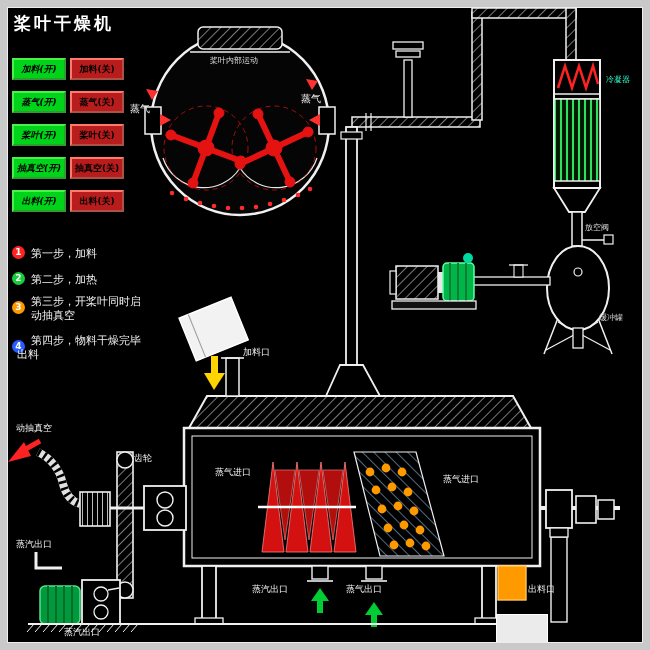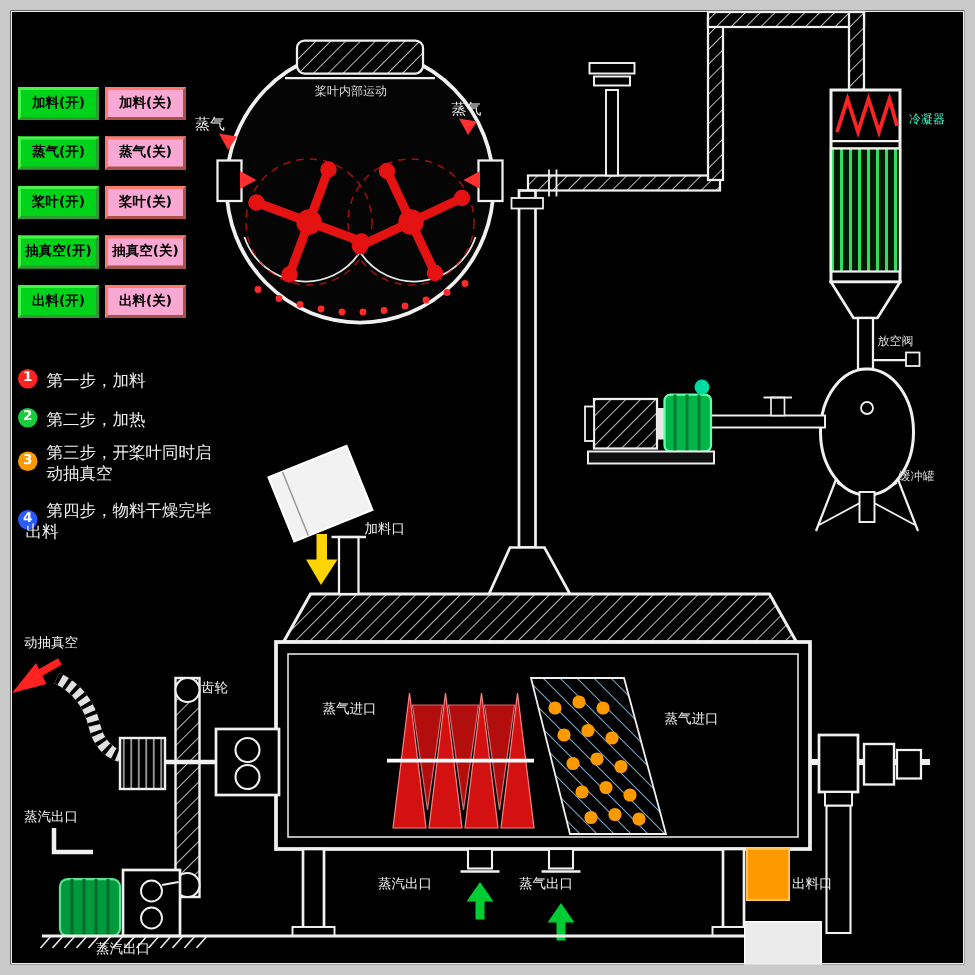--- a/index.html
+++ b/index.html
@@ -8,28 +8,28 @@
   .frame-overlay{position:absolute;inset:0;border:7px solid #c9c9c9;
          box-shadow:inset 0 0 0 1px #ededed;z-index:50;pointer-events:none;}
   .art{position:absolute;left:0;top:0;z-index:1;}
   .title{position:absolute;left:14px;top:12px;color:#ffffff;font-size:17px;font-weight:bold;
          letter-spacing:3px;z-index:10;}
   .brand{position:absolute;left:126px;top:234px;color:#ff1111;font-size:31px;font-weight:bold;
          font-family:"DejaVu Serif",serif;letter-spacing:1px;z-index:10;white-space:nowrap;}
   .btn{position:absolute;width:54px;height:22px;line-height:19px;text-align:center;
        font-size:9px;font-weight:bold;color:#000;z-index:10;cursor:pointer;white-space:nowrap;
        box-sizing:border-box;}
-  .btn.green{background:#00d41a;border:2px outset #4bf04b;}
-  .btn.red{background:#f9a8d4;border:2px outset #ff7a6a;}
+  .btn.green{background:#00d41a;border:2px outset #4bf04b;font-style:italic;}
+  .btn.red{background:#b91c1c;border:2px outset #ff7a6a;}
   .step-circle{position:absolute;width:13px;height:13px;border-radius:50%;color:#fff;
        font-size:9px;font-weight:bold;text-align:center;line-height:13px;z-index:10;}
   .sc1{background:#ff2222;} .sc2{background:#19cc3c;} .sc3{background:#ff9900;} .sc4{background:#2a5bff;}
   .step-text{position:absolute;color:#f0f0f0;font-size:11px;z-index:10;white-space:nowrap;}
   .lbl{position:absolute;color:#f2f2f2;font-size:9px;white-space:nowrap;z-index:10;}
-  .lbl.big{font-size:10px;}
+  .lbl.big{font-size:10px;margin-top:26px;}
   .lbl.cyan{color:#35ffd0;font-size:8px;text-align:center;}
   .lbl.small{font-size:8px;color:#dddddd;}
   .white-panel{position:absolute;left:496px;top:614px;width:50px;height:28px;background:#ebebeb;
        border:1px solid #ffffff;z-index:5;}
 </style>
 </head>
 <body>
 
 <div class="stage">
 
@@ -257,20 +257,21 @@
         <rect x="186" y="306" width="56" height="46" fill="#f2f2f2" stroke="#ffffff" stroke-width="1.5"></rect>
         <line x1="196" y1="306" x2="196" y2="352" stroke="#999999" stroke-width="1"></line>
       </g>
       <rect x="211" y="356" width="7" height="19" fill="#ffd400" stroke="none"></rect>
       <polygon points="204,373 225,373 214,390" fill="#ffd400" stroke="none"></polygon>
       <rect x="226" y="358" width="13" height="38" fill="#000" stroke-width="1.5"></rect>
       <line x1="221" y1="358" x2="244" y2="358" stroke-width="1.6"></line>
     </g>
   </svg>
 
+  <div class="title">桨叶干燥机</div>
 
   <div class="btn green" style="left:12px;top:58px">加料(开)</div>
   <div class="btn red" style="left:70px;top:58px">加料(关)</div>
   <div class="btn green" style="left:12px;top:91px">蒸气(开)</div>
   <div class="btn red" style="left:70px;top:91px">蒸气(关)</div>
   <div class="btn green" style="left:12px;top:124px">桨叶(开)</div>
   <div class="btn red" style="left:70px;top:124px">桨叶(关)</div>
   <div class="btn green" style="left:12px;top:157px">抽真空(开)</div>
   <div class="btn red" style="left:70px;top:157px">抽真空(关)</div>
   <div class="btn green" style="left:12px;top:190px">出料(开)</div>

